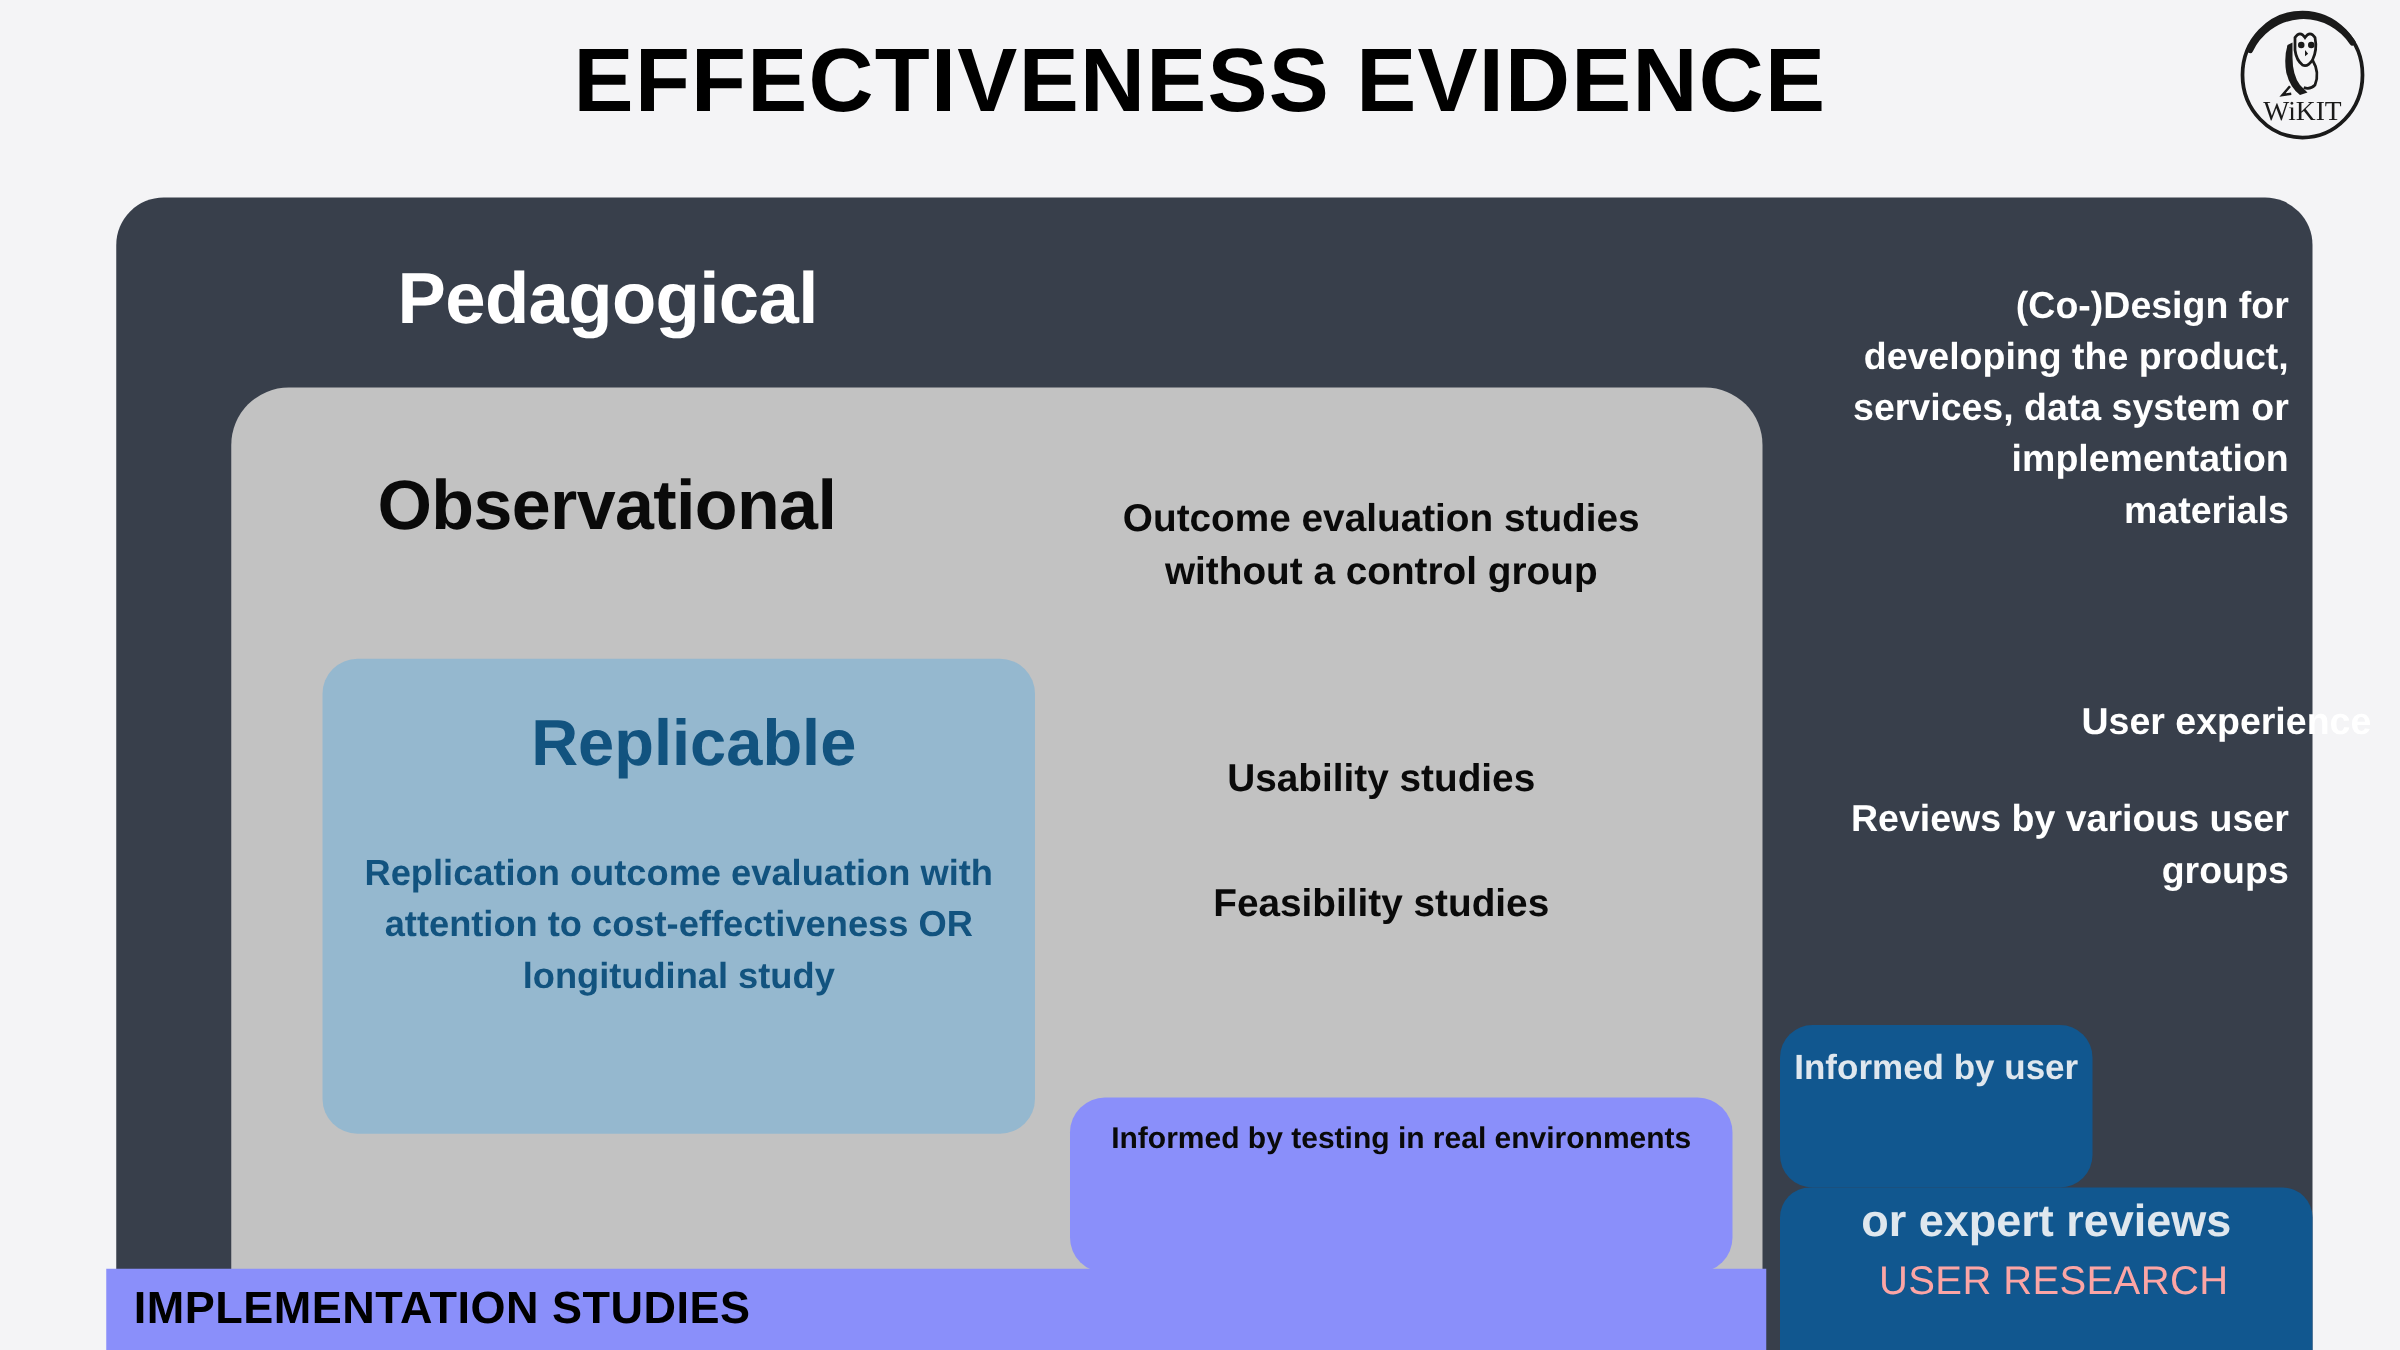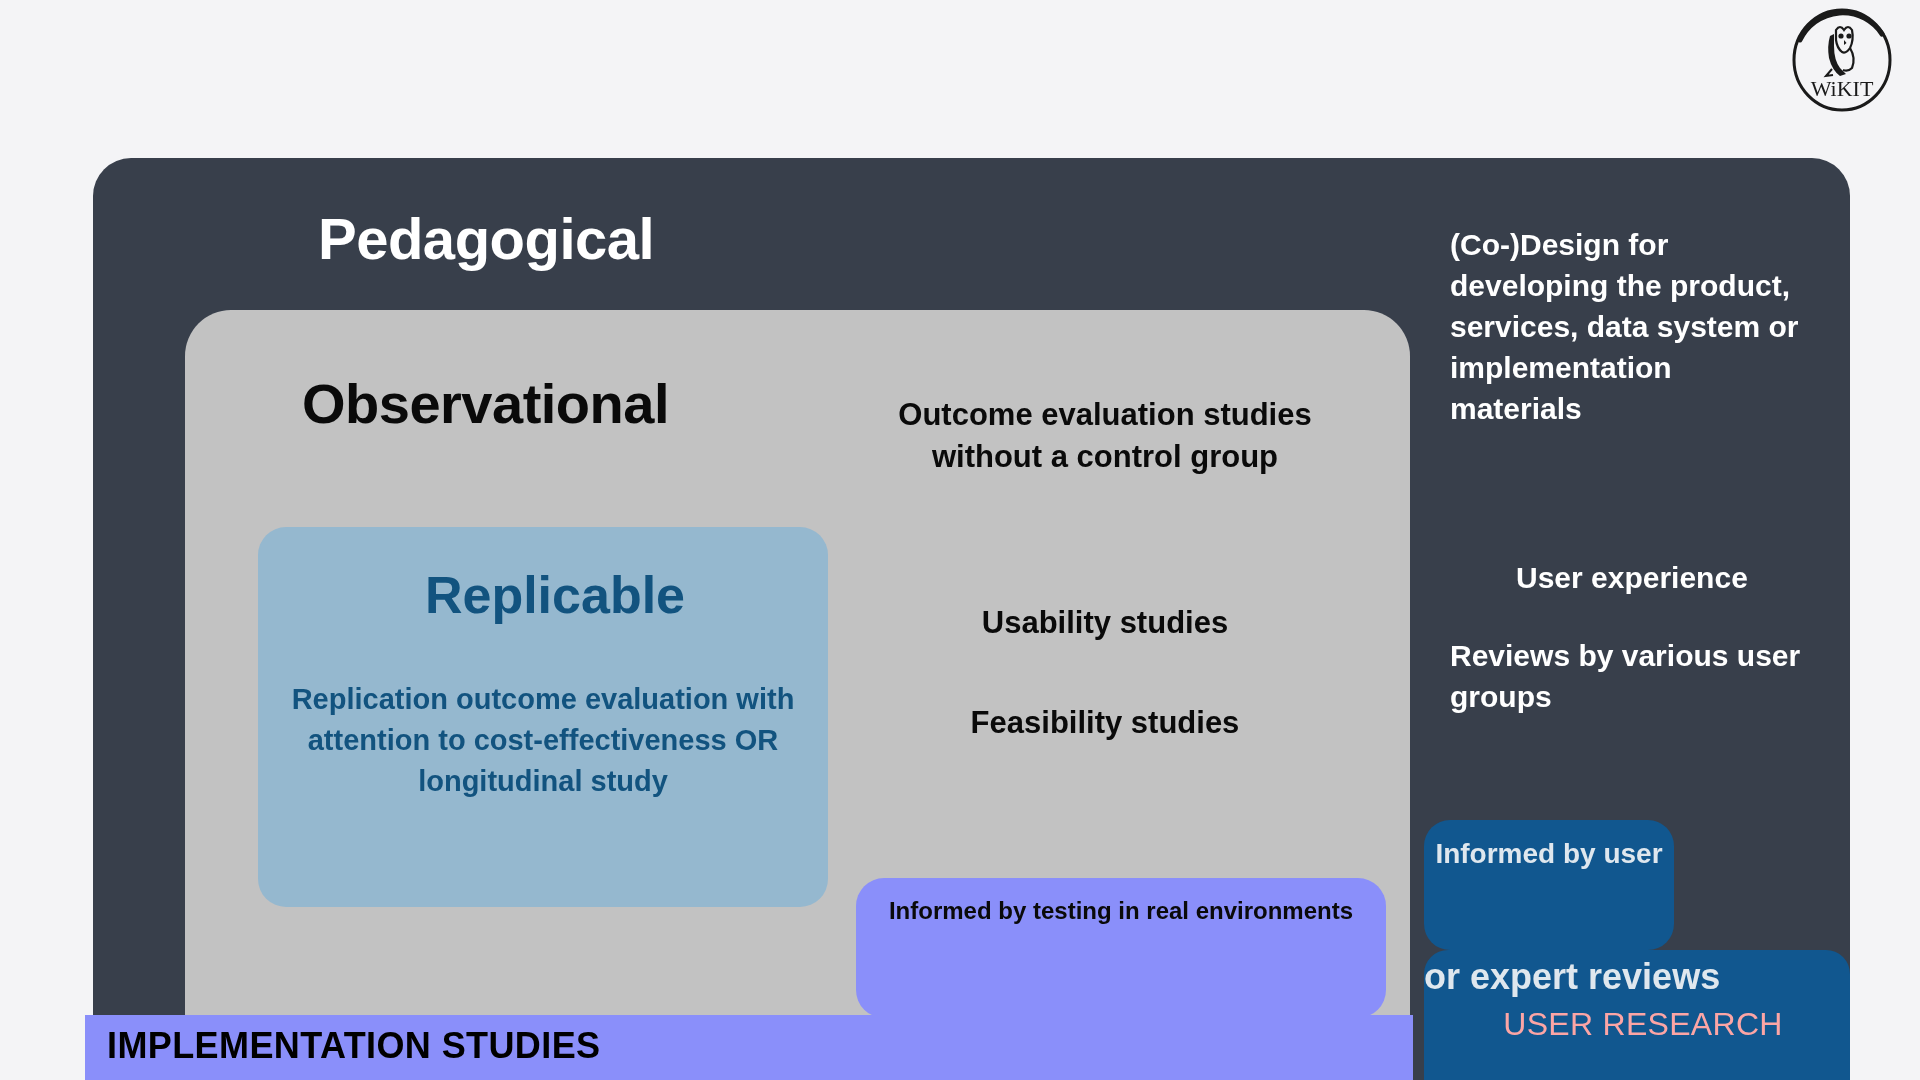--- a/index.html
+++ b/index.html
@@ -132,25 +132,26 @@
     color: #0a0a0a;
     line-height: 1.34;
   }
   #mid-item-0 { left: 890px; top: 394px; width: 430px; }
   #mid-item-1 { left: 890px; top: 602px; width: 430px; }
   #mid-item-2 { left: 890px; top: 702px; width: 430px; }
 
   
   .right-item {
     position: absolute;
-    text-align: left;
+    text-align: right;
     font-size: 30px;
     font-weight: bold;
     color: #ffffff;
     line-height: 1.37;
+    margin-left: 21px;
   }
   #right-item-0 { left: 1450px; top: 224px; width: 360px; }
   #right-item-1 { left: 1516px; top: 557px; width: 360px; }
   #right-item-2 { left: 1450px; top: 635px; width: 360px; }
 
   
   #implementation-bar {
     position: absolute;
     left: 85px;
     top: 1015px;
@@ -218,39 +219,41 @@
     width: 426px;
     height: 130px;
     background: #11578f;
     border-top-left-radius: 24px;
     border-top-right-radius: 24px;
   }
   #userresearch-reviews-label {
     position: absolute;
     left: 0; top: 6px;
     width: 426px;
+    text-align: center;
     font-size: 36px;
     font-weight: bold;
     color: #dfe7ee;
   }
   #userresearch-label {
     position: absolute;
     left: 0; top: 56px;
     width: 438px;
     text-align: center;
     font-size: 32px;
     font-weight: normal;
     color: #fca5a5;
     letter-spacing: 0.3px;
   }
 </style>
 </head>
 <body>
 
 <div id="header">
+  <div id="page-title">EFFECTIVENESS EVIDENCE</div>
 
   <div id="logo">
     <svg viewBox="0 0 112 112" width="112" height="112">
       <ellipse cx="56" cy="54" rx="48" ry="50" fill="none" stroke="#1a1a1a" stroke-width="3"></ellipse>
       <path d="M14 34 A48 50 0 0 1 96 28" fill="none" stroke="#1a1a1a" stroke-width="5" stroke-linecap="round"></path>
 
       <path d="M48 28 L48 40 Q48 54 54 62 L60 68 L54 70 Q46 64 43 52 Q41 40 44 30 Z" fill="#1a1a1a"></path>
       <path d="M50 24 Q54 18 58 24 Q62 18 66 24 Q68 34 64 42 Q60 48 56 46 Q51 42 50 34 Z" fill="none" stroke="#1a1a1a" stroke-width="2.2"></path>
       <circle cx="55" cy="30" r="2.6" fill="#1a1a1a"></circle>
       <circle cx="63" cy="30" r="2.6" fill="#1a1a1a"></circle>

